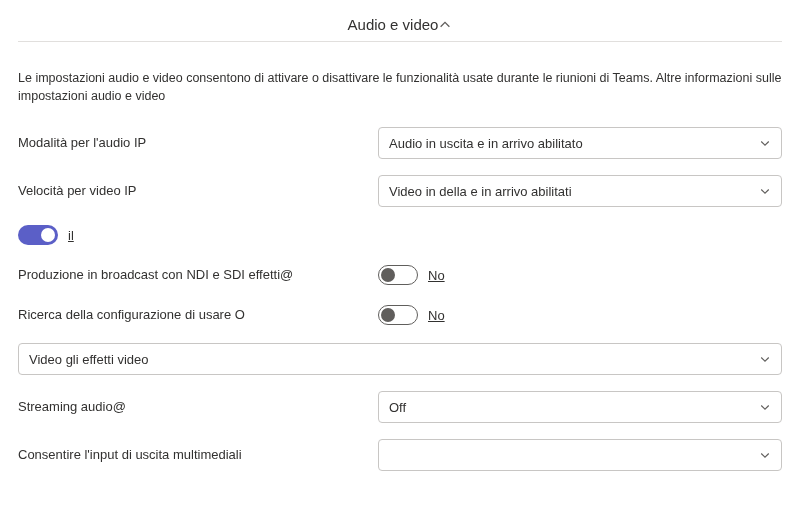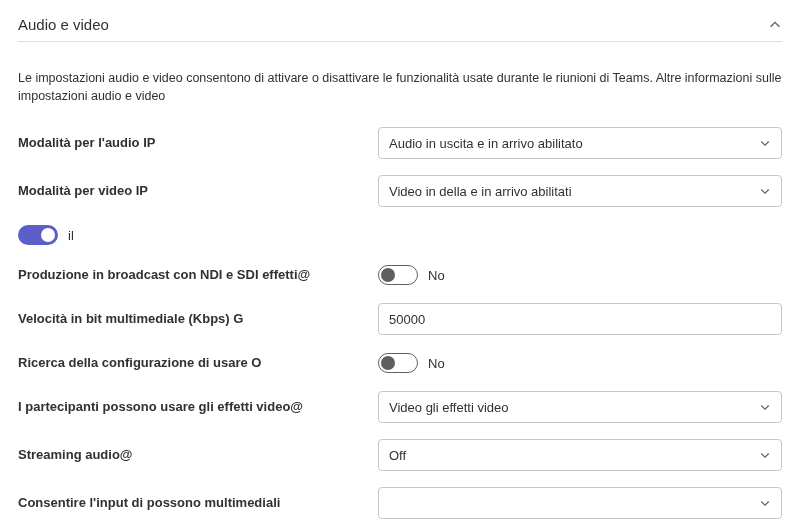--- a/index.html
+++ b/index.html
@@ -11,21 +11,21 @@
     color: #323130;
     background: #fff;
   }
   .panel {
     width: 800px;
     padding: 12px 18px 18px 18px;
   }
   .section-header {
     display: flex;
     align-items: center;
-    justify-content: space-between;
+    justify-content: center;
     padding: 4px 0 8px 0;
     border-bottom: 1px solid #e1dfdd;
   }
   .section-title {
     font-size: 15px;
     font-weight: 400;
     color: #323130;
   }
   .chev {
     width: 14px;
@@ -45,21 +45,20 @@
     align-items: center;
     padding: 8px 0;
     min-height: 40px;
   }
   .label {
     width: 360px;
     font-size: 13px;
     color: #323130;
     padding-right: 12px;
     line-height: 1.3;
-    font-weight: bold;
   }
   .control {
     flex: 1;
     display: flex;
     align-items: flex-end;
   }
   .select, .textinput {
     width: 100%;
     height: 32px;
     border: 1px solid #c8c6c4;
@@ -78,20 +77,21 @@
     width: 12px;
     height: 12px;
     stroke: #605e5c;
     stroke-width: 1.5;
     fill: none;
   }
   .toggle-wrap {
     display: flex;
     align-items: center;
     gap: 10px;
+    text-decoration: underline;
   }
   .toggle {
     width: 40px;
     height: 20px;
     border-radius: 10px;
     position: relative;
     cursor: pointer;
   }
   .toggle.on { background: #5b5fc7; }
   .toggle.off {
@@ -139,21 +139,21 @@
       <div class="select">
         <span>Audio in uscita e in arrivo abilitato</span>
         <svg class="chev-sm" viewBox="0 0 16 16">
             <polyline points="3,6 8,11 13,6"></polyline>
           </svg>
       </div>
     </div>
   </div>
 
   <div class="row">
-    <div class="label">Modalità per video IP</div>
+    <div class="label">Velocità per video IP</div>
     <div class="control">
       <div class="select">
         <span>Video in della e in arrivo abilitati</span>
         <svg class="chev-sm" viewBox="0 0 16 16">
             <polyline points="3,6 8,11 13,6"></polyline>
           </svg>
       </div>
     </div>
   </div>
 
@@ -173,43 +173,34 @@
     <div class="control">
       <div class="toggle-wrap">
         <div class="toggle off">
             <div class="knob"></div>
           </div>
         <span class="toggle-label">No</span>
       </div>
     </div>
   </div>
 
-  <div class="row">
-    <div class="label">Velocità in bit multimediale (Kbps) G</div>
-    <div class="control">
-      <div class="textinput">
-        <span>50000</span>
-      </div>
-    </div>
-  </div>
 
   <div class="row">
     <div class="label">Ricerca della configurazione di usare O</div>
     <div class="control">
       <div class="toggle-wrap">
         <div class="toggle off">
             <div class="knob"></div>
           </div>
         <span class="toggle-label">No</span>
       </div>
     </div>
   </div>
 
   <div class="row">
-    <div class="label">I partecipanti possono usare gli effetti video@</div>
     <div class="control">
       <div class="select">
         <span>Video gli effetti video</span>
         <svg class="chev-sm" viewBox="0 0 16 16">
             <polyline points="3,6 8,11 13,6"></polyline>
           </svg>
       </div>
     </div>
   </div>
 
@@ -219,21 +210,21 @@
       <div class="select">
         <span>Off</span>
         <svg class="chev-sm" viewBox="0 0 16 16">
             <polyline points="3,6 8,11 13,6"></polyline>
           </svg>
       </div>
     </div>
   </div>
 
   <div class="row">
-    <div class="label">Consentire l'input di possono multimediali</div>
+    <div class="label">Consentire l'input di uscita multimediali</div>
     <div class="control">
       <div class="select">
         <span></span>
         <svg class="chev-sm" viewBox="0 0 16 16">
             <polyline points="3,6 8,11 13,6"></polyline>
           </svg>
       </div>
     </div>
   </div>
 

